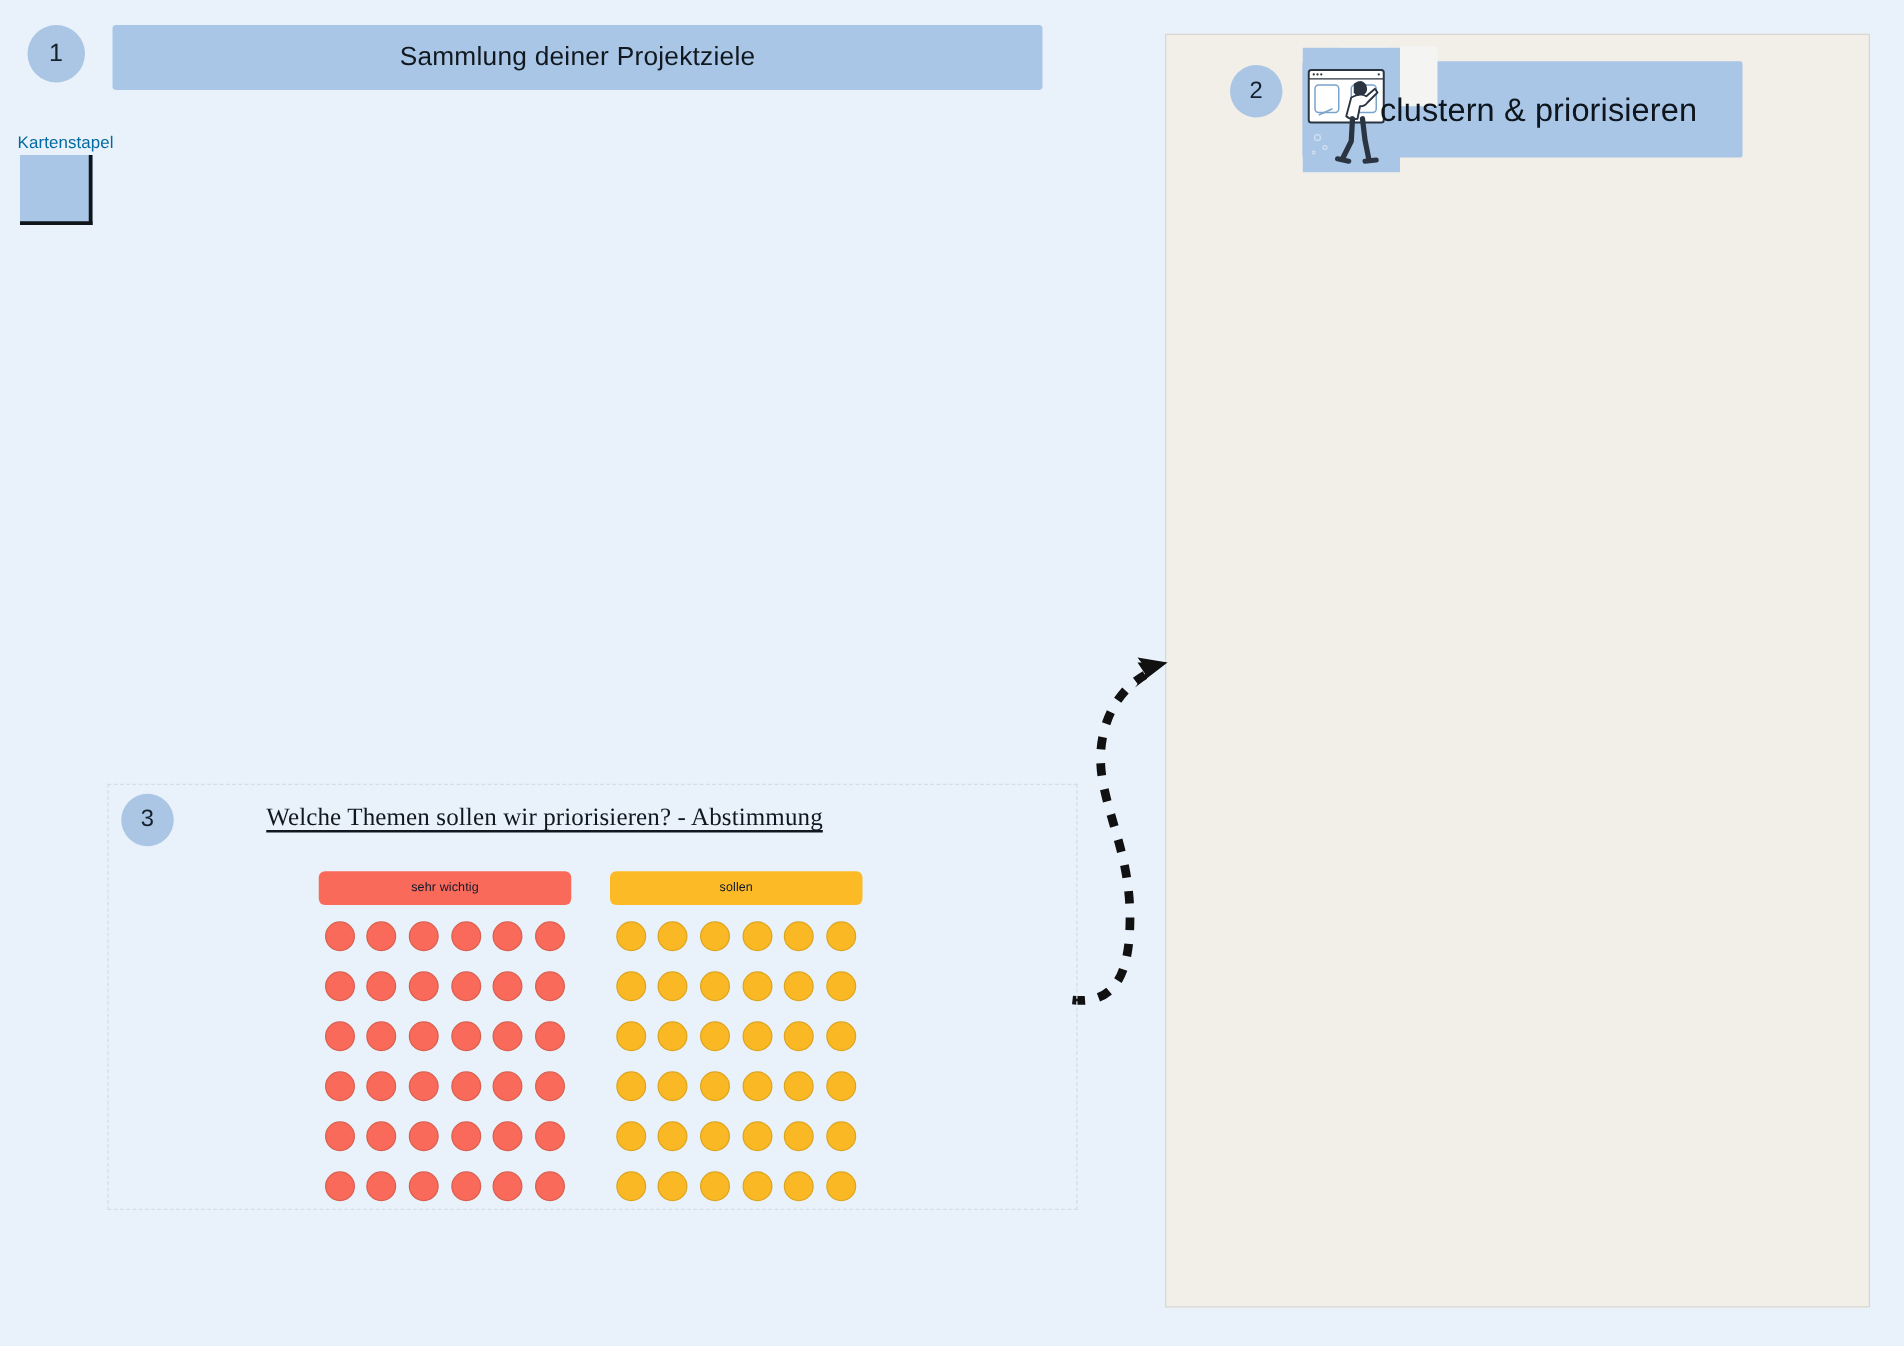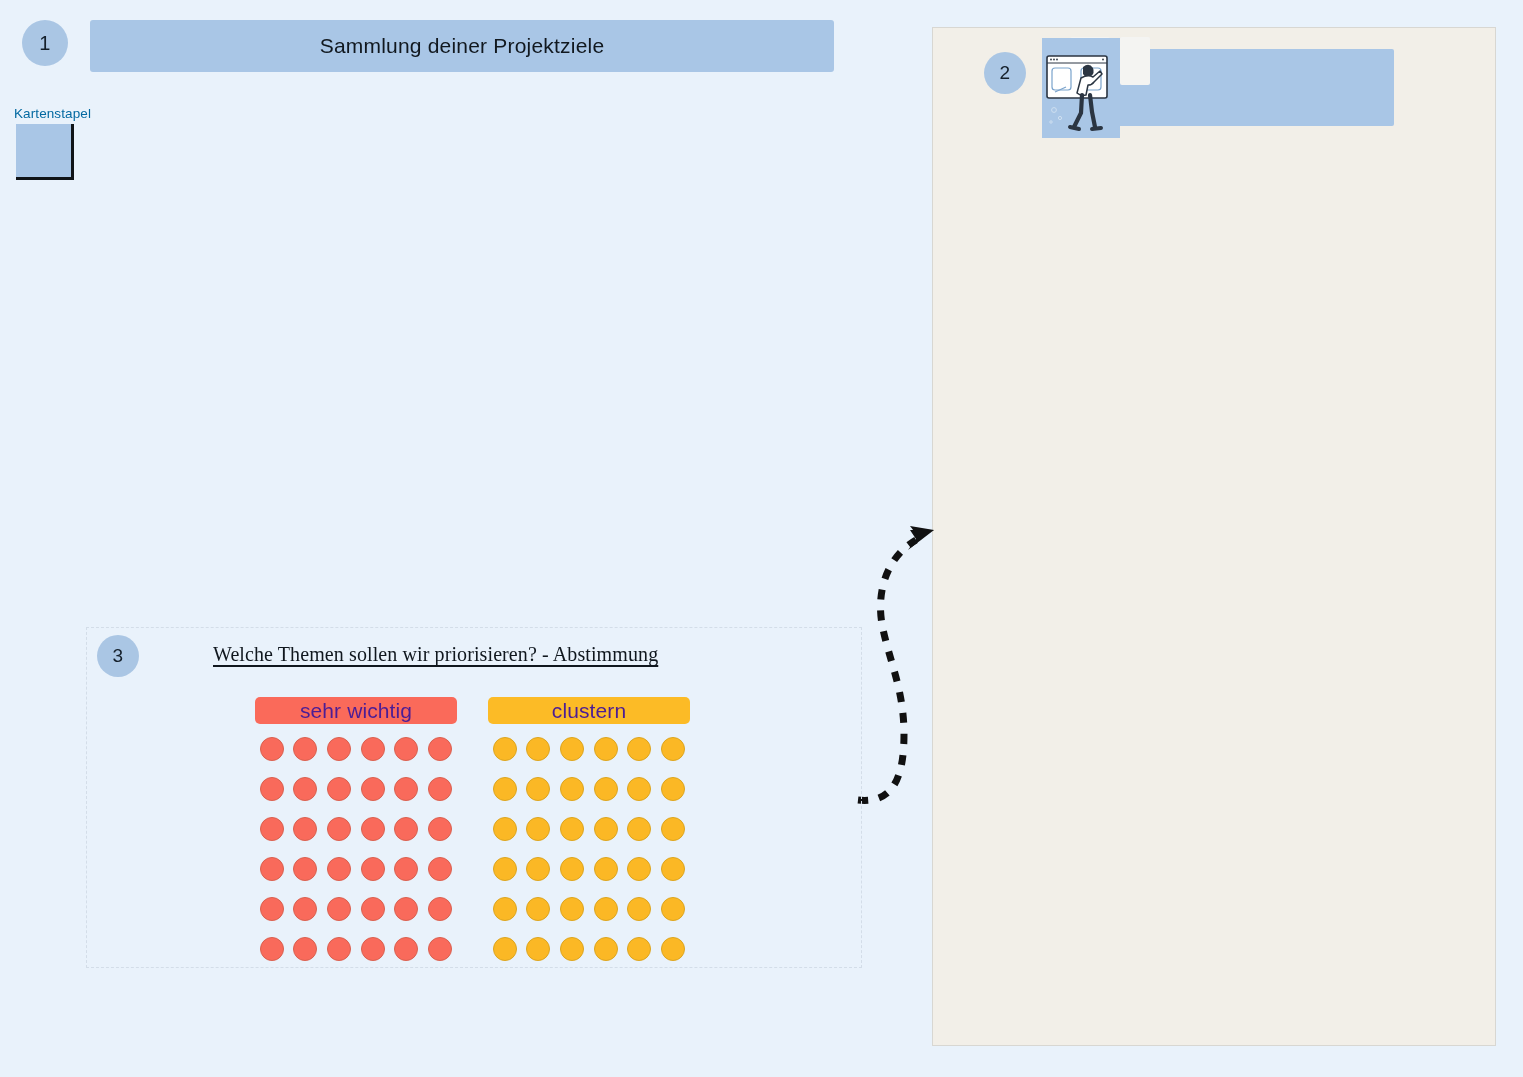--- a/index.html
+++ b/index.html
@@ -115,22 +115,22 @@
   }
 
   .vote-col { position: absolute; top: 697px; width: 202px; }
   #col-very { left: 255px; }
   #col-important { left: 488px; }
 
   .vote-pill {
     height: 27px;
     border-radius: 5px;
     display: flex; align-items: center; justify-content: center;
-    font-size: 21px;
-    color: #4c1d95;
+    font-size: 10px;
+    color: #0f172a;
     letter-spacing: .1px;
   }
   #col-very .vote-pill { background: #fa6a5a; }
   #col-important .vote-pill { background: #fcbb26; }
 
   .dot-grid {
     margin-top: 13px;
     display: grid;
     grid-template-columns: repeat(6, 1fr);
     row-gap: 16px;
@@ -189,20 +189,21 @@
 
     <path d="M39 40 q7 -4 12 -1 l7 -6 l2 3 l-8 8 q-2 3 -6 3 l-2 10 q-6 1 -9 -2 z" fill="#ffffff" stroke="#2b3542" stroke-width="1.5" stroke-linejoin="round"></path>
 
     <path d="M40 57 l-1 18 l-7 14" stroke="#2b3542" stroke-width="4.2" fill="none" stroke-linecap="round"></path>
     <path d="M48 57 l2 17 l3 15" stroke="#2b3542" stroke-width="4.2" fill="none" stroke-linecap="round"></path>
 
     <path d="M28 89 l9 2" stroke="#2b3542" stroke-width="4" stroke-linecap="round"></path>
     <path d="M50 91 l9 -1" stroke="#2b3542" stroke-width="4" stroke-linecap="round"></path>
   </svg>
 
+  <span class="cluster-text">clustern &amp; priorisieren</span>
 </div>
 
 <svg class="abs" id="flow-arrow" viewBox="0 0 120 312">
   <path d="M16 292 C 52 296, 62 268, 62 226 C 62 180, 46 150, 40 116 C 34 82, 46 48, 74 32" fill="none" stroke="#111111" stroke-width="7" stroke-dasharray="10 11" stroke-linecap="butt"></path>
   <path d="M92 22 L66 42 L74 31 L68 22 Z" fill="#111111"></path>
   <path d="M92 22 L68 18 L75 27 Z" fill="#111111"></path>
 </svg>
 
 <div class="abs" id="vote-area"></div>
 
@@ -246,21 +247,21 @@
       <div class="dot red"></div>
       <div class="dot red"></div>
       <div class="dot red"></div>
       <div class="dot red"></div>
       <div class="dot red"></div>
       <div class="dot red"></div>
     </div>
 </div>
 
 <div class="vote-col" id="col-important">
-  <div class="vote-pill">clustern</div>
+  <div class="vote-pill">sollen</div>
   <div class="dot-grid" id="grid-yellow">
       <div class="dot yellow"></div>
       <div class="dot yellow"></div>
       <div class="dot yellow"></div>
       <div class="dot yellow"></div>
       <div class="dot yellow"></div>
       <div class="dot yellow"></div>
       <div class="dot yellow"></div>
       <div class="dot yellow"></div>
       <div class="dot yellow"></div>

